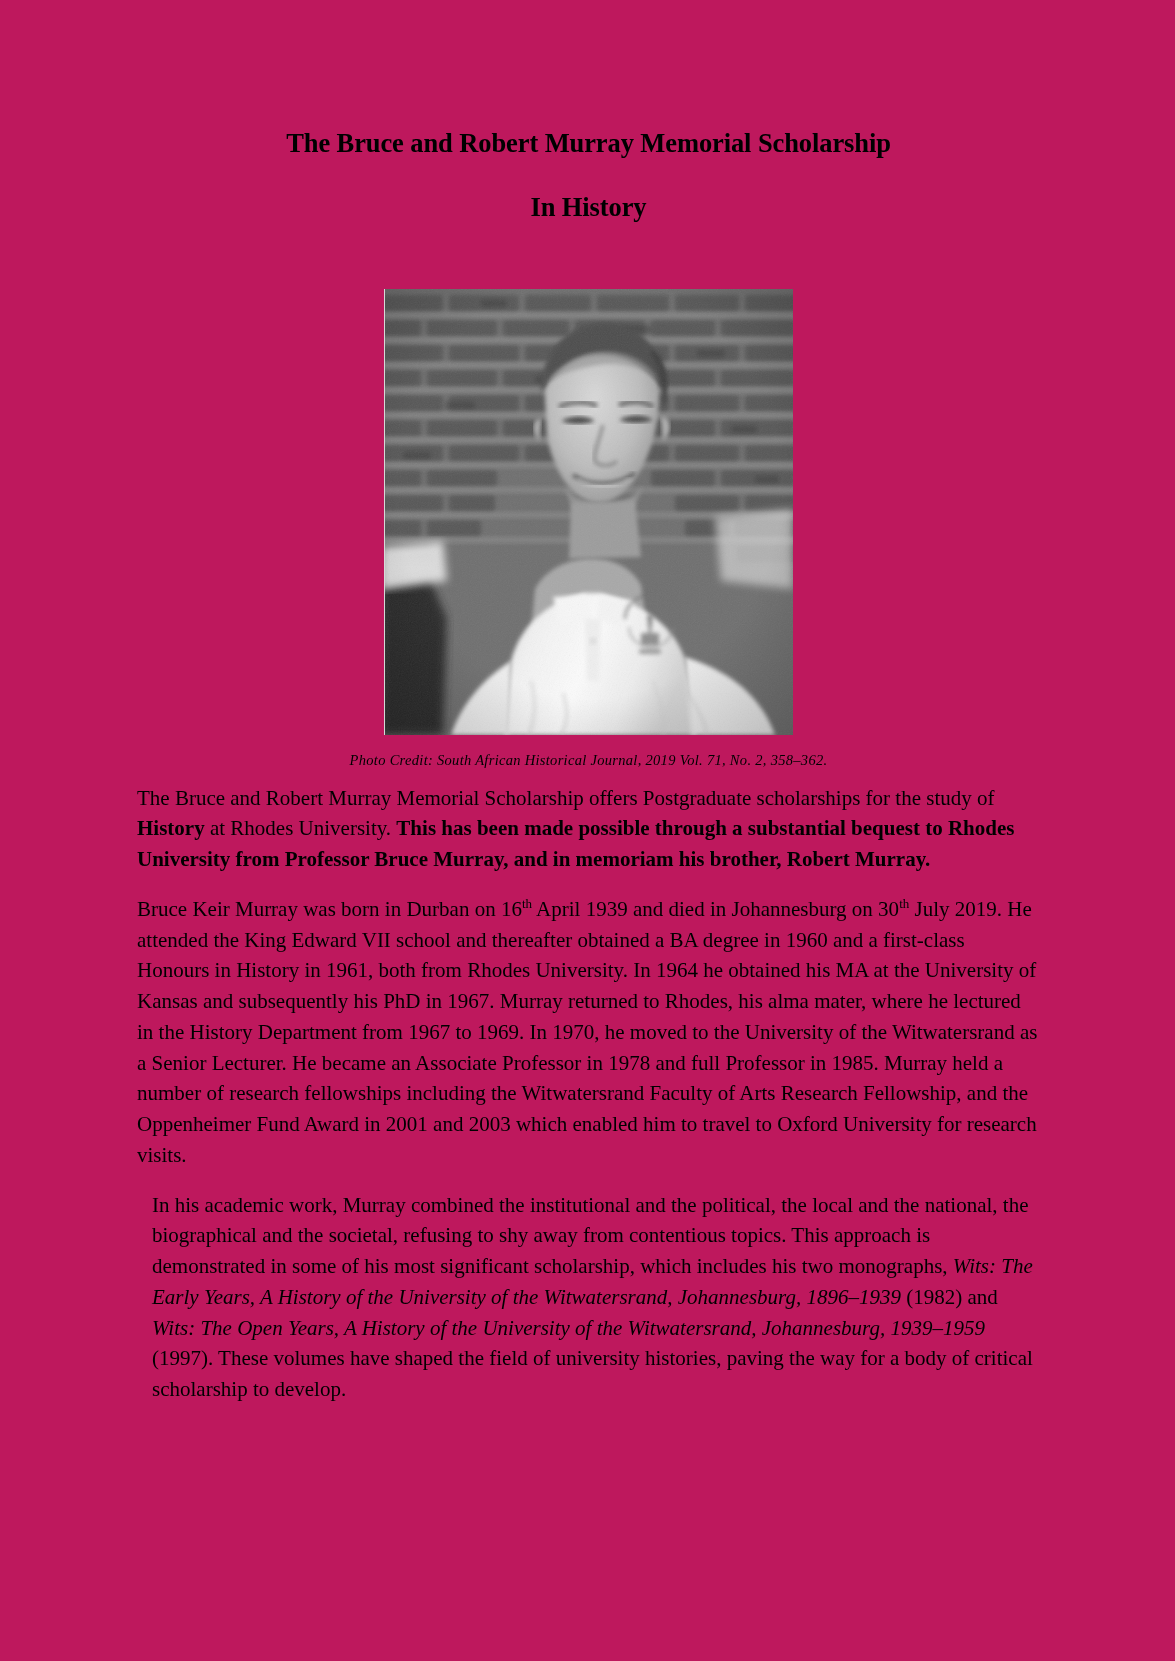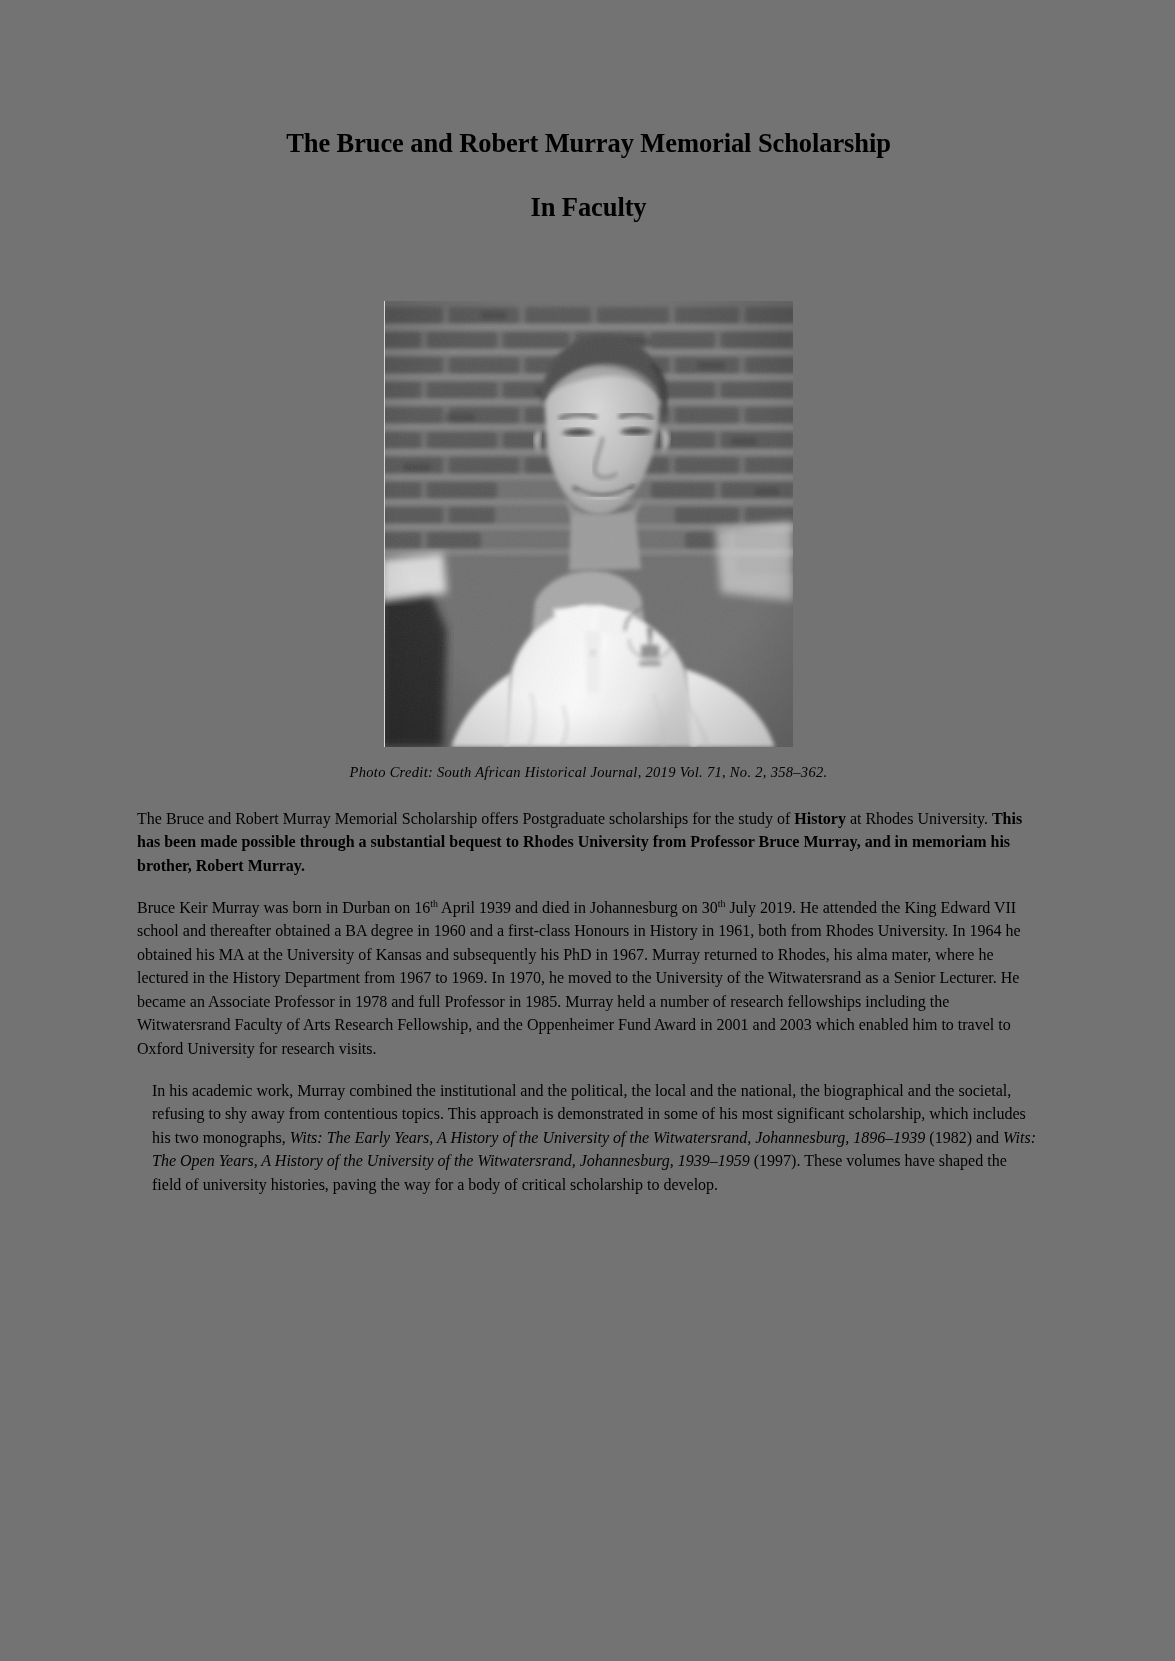--- a/index.html
+++ b/index.html
@@ -9,21 +9,21 @@
     background: #ffffff;
   }
   body {
     font-family: "Liberation Serif", "DejaVu Serif", serif;
     color: #000000;
   }
   .page {
     position: relative;
     width: 1175px;
     height: 1661px;
-    background: #737373;
+    background: #be185d;
     overflow: hidden;
     box-sizing: border-box;
   }
   .content {
     position: absolute;
     left: 137px;
     top: 0;
     width: 903px;
   }
 
@@ -37,21 +37,21 @@
     line-height: 1.05;
     letter-spacing: -0.1px;
   }
   .doc-title .line2 {
     display: block;
     margin-top: 36px;
   }
 
   
   .figure {
-    margin: 12px;
+    margin: 0;
     padding-top: 67px;
     text-align: center;
   }
   .photo-frame {
     display: inline-block;
     width: 408px;
     height: 446px;
     position: relative;
     overflow: hidden;
     background: #6a6a6a;
@@ -71,42 +71,42 @@
     letter-spacing: 0.3px;
     white-space: nowrap;
   }
 
   
   .body-text {
     padding-top: 14px;
   }
   .para {
     margin: 0 0 19px 0;
-    font-size: 16px;
+    font-size: 21px;
     line-height: 1.465;
     text-align: left;
   }
   .para:last-child { margin-bottom: 0; margin-left: 15px; }
   .para b { font-weight: bold; }
   .para i { font-style: italic; }
   sup {
     font-size: 0.62em;
     vertical-align: super;
     line-height: 0;
   }
 </style>
 </head>
 <body>
 
 <div class="page">
   <div class="content">
 
     <h1 class="doc-title">
       <span>The Bruce and Robert Murray Memorial Scholarship</span>
-      <span class="line2">In Faculty</span>
+      <span class="line2">In History</span>
     </h1>
 
     <figure class="figure">
       <div class="photo-frame">
         <svg viewBox="0 0 408 446" preserveAspectRatio="none" role="img">
           <defs>
             <linearGradient id="shirtShade" x1="0" y1="0" x2="1" y2="0.3">
               <stop offset="0%" stop-color="#dedede"></stop>
               <stop offset="22%" stop-color="#f2f2f2"></stop>
               <stop offset="52%" stop-color="#fbfbfb"></stop>

